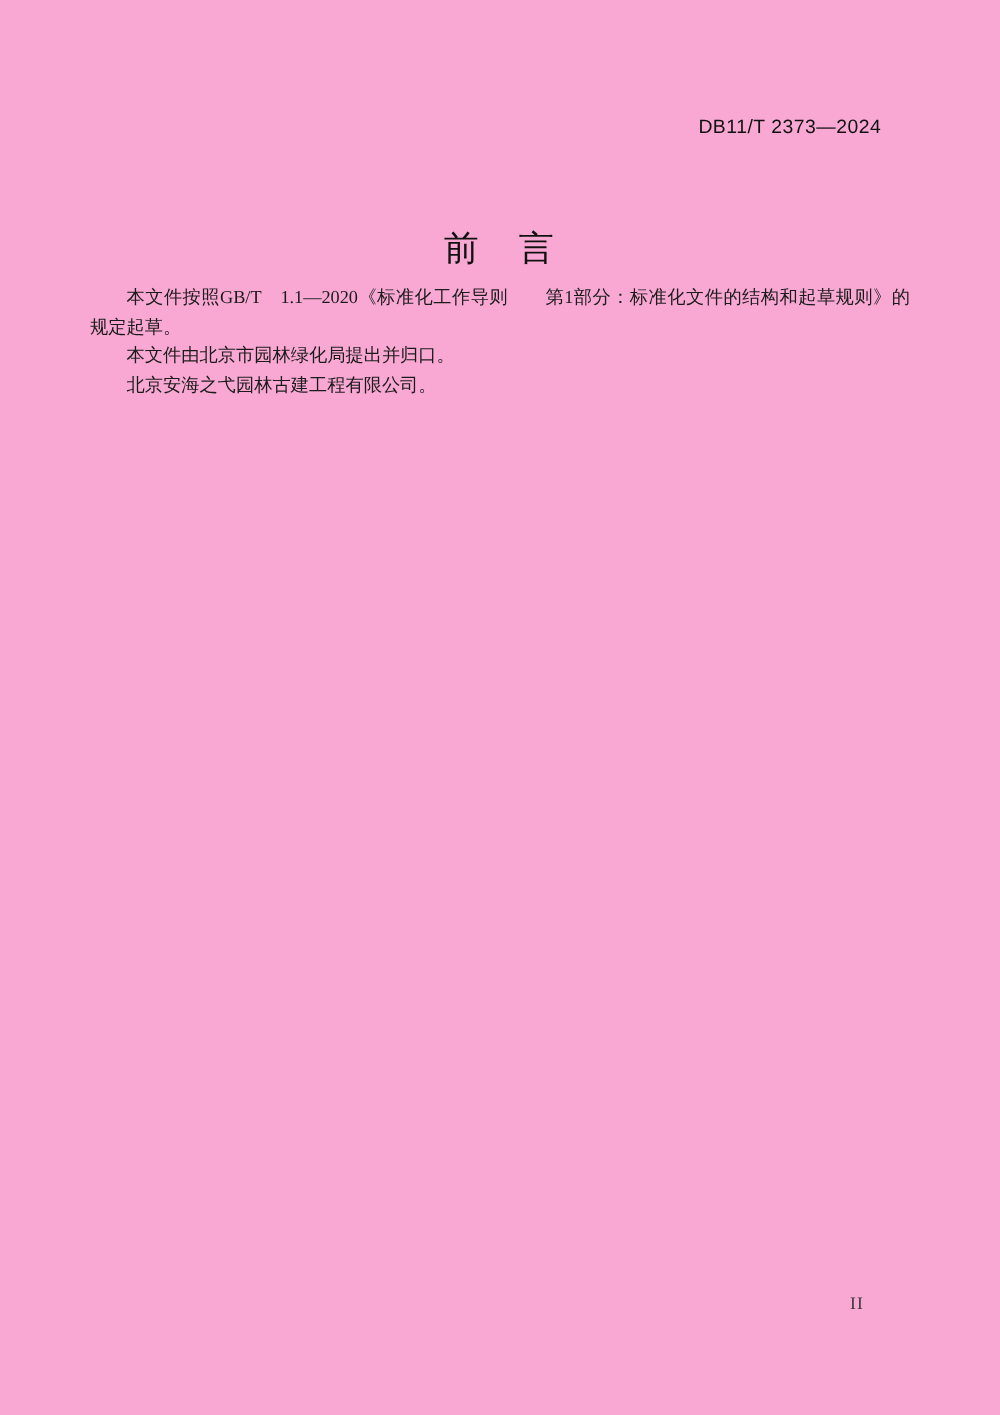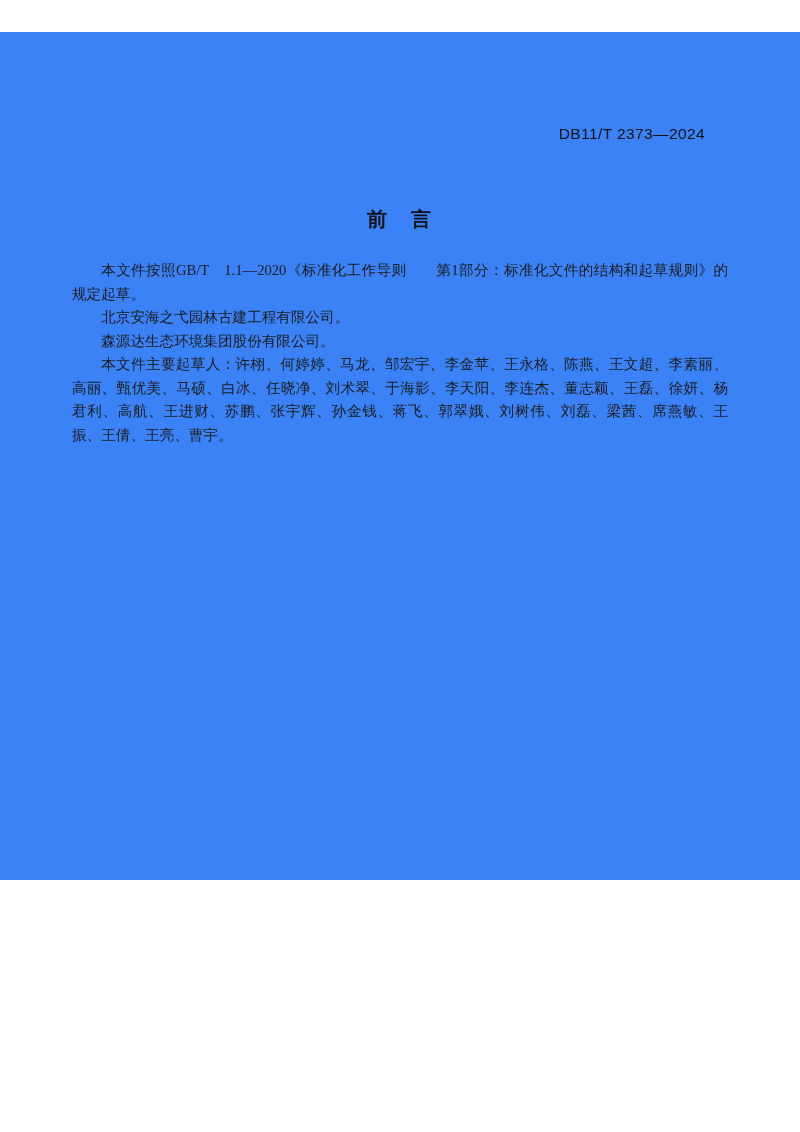--- a/index.html
+++ b/index.html
@@ -3,46 +3,45 @@
 <meta charset="utf-8">
 <style>
   html, body {
     margin: 0;
     padding: 0;
     background: #ffffff;
   }
   .page {
     position: relative;
     width: 800px;
-    height: 848px;
-    background: #3b82f6;
+    height: 1132px;
+    background: #f9a8d4;
     overflow: hidden;
     font-family: "Liberation Serif", "DejaVu Serif", serif;
     color: #1a1a1a;
-    margin-top: 32px;
   }
   .doc-number {
     position: absolute;
     top: 93px;
     right: 95px;
     font-family: "Liberation Sans", "DejaVu Sans", sans-serif;
     font-size: 15.5px;
     letter-spacing: 0.4px;
     color: #111111;
     white-space: nowrap;
   }
   .page-title {
     position: absolute;
     top: 161px;
     left: 0;
     width: 100%;
     text-align: center;
     font-family: "Liberation Sans", "DejaVu Sans", sans-serif;
-    font-weight: bold;
-    font-size: 20px;
+    font-weight: normal;
+    font-size: 28px;
     color: #111111;
     letter-spacing: 2px;
   }
   .content {
     position: absolute;
     top: 227px;
     left: 72px;
     width: 656px;
     font-size: 14.6px;
     line-height: 23.5px;
@@ -69,20 +68,19 @@
 <body>
 
 <div class="page">
 
   <div class="doc-number">DB11/T 2373—2024</div>
 
   <h1 class="page-title">前　言</h1>
 
   <div class="content">
     <p>本文件按照GB/T　1.1—2020《标准化工作导则　　第1部分：标准化文件的结构和起草规则》的规定起草。</p>
+    <p>本文件由北京市园林绿化局提出并归口。</p>
     <p>北京安海之弋园林古建工程有限公司。</p>
-    <p>森源达生态环境集团股份有限公司。</p>
-    <p>本文件主要起草人：许栩、何婷婷、马龙、邹宏宇、李金苹、王永格、陈燕、王文超、李素丽、高丽、甄优美、马硕、白冰、任晓净、刘术翠、于海影、李天阳、李连杰、董志颖、王磊、徐妍、杨君利、高航、王进财、苏鹏、张宇辉、孙金钱、蒋飞、郭翠娥、刘树伟、刘磊、梁茜、席燕敏、王振、王倩、王亮、曹宇。</p>
   </div>
 
   <div class="page-number">II</div>
 
 </div>
 
 </body></html>

